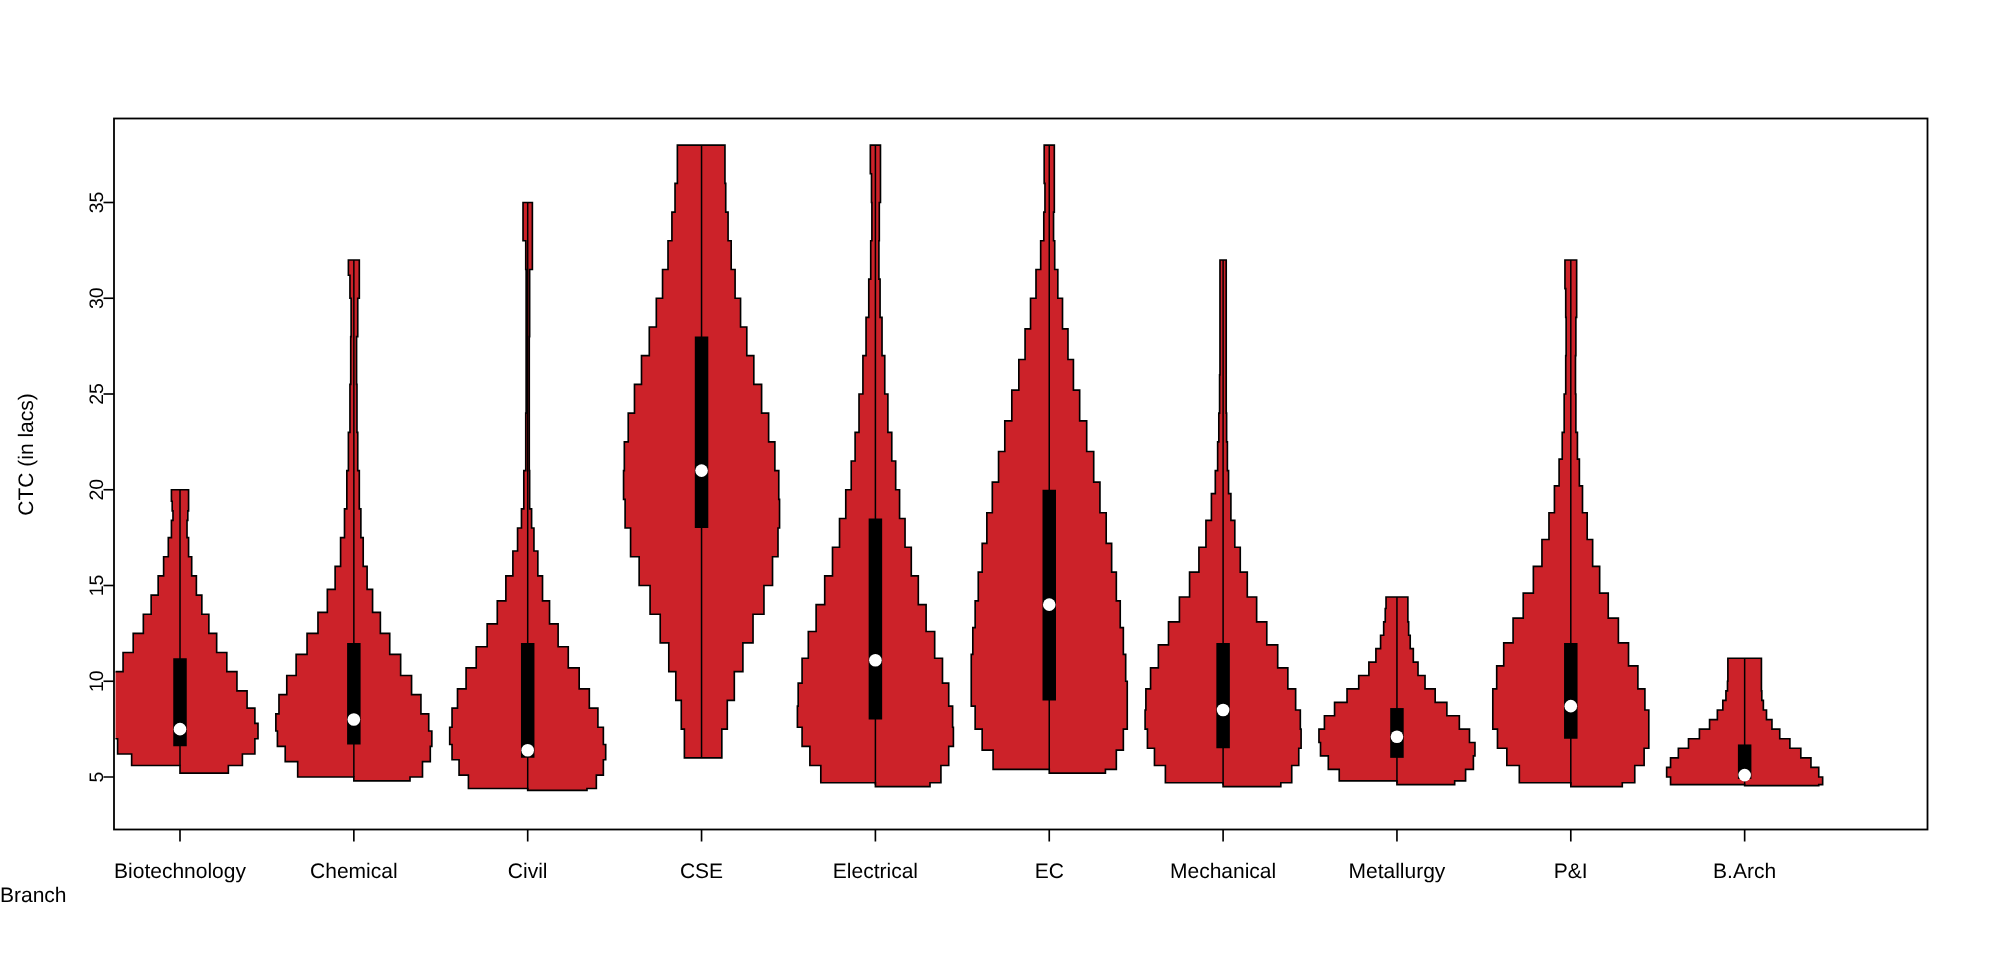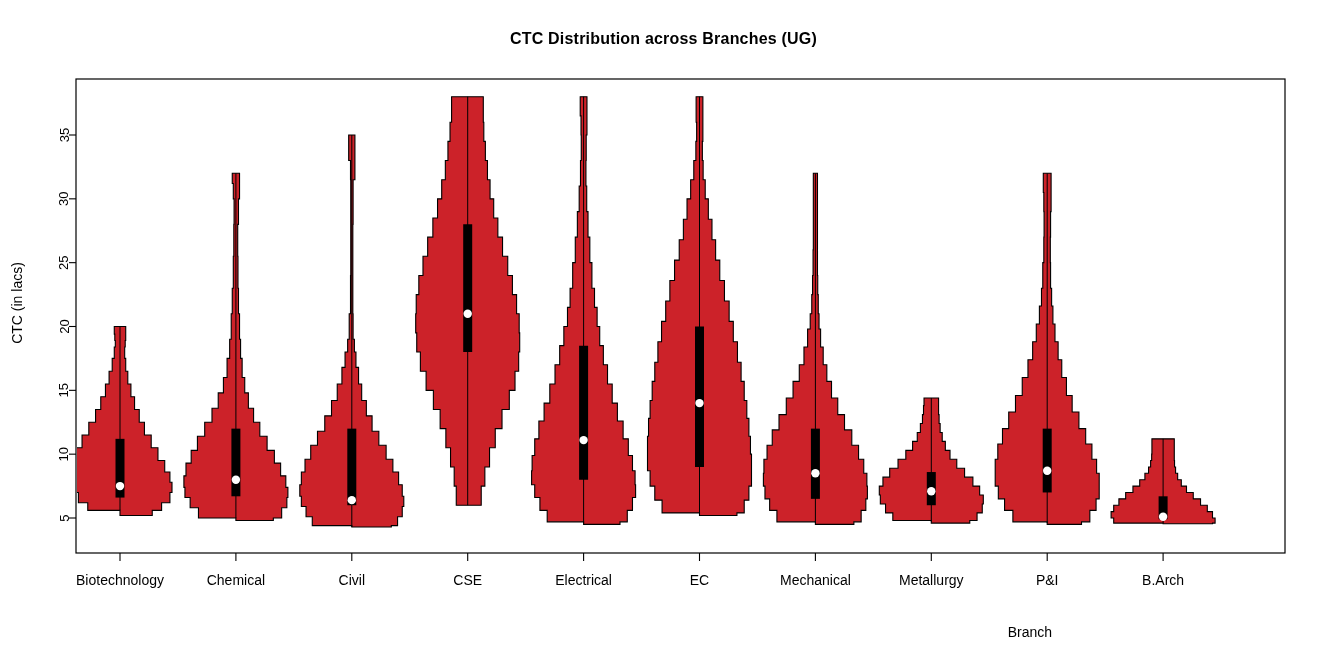--- a/index.html
+++ b/index.html
@@ -7,32 +7,31 @@
   #stage{position:relative;width:1327px;height:653px;}
   #chart-title{
     position:absolute;left:0;top:30px;width:1327px;text-align:center;
     font-size:16px;font-weight:bold;letter-spacing:.2px;
   }
   #ylabel{
     position:absolute;left:-63px;top:295px;width:160px;text-align:center;
     font-size:14px;transform:rotate(-90deg);transform-origin:center center;
   }
   #xlabel{
-    position:absolute;left:0;top:624px;width:1052px;text-align:right;font-size:14px;
+    position:absolute;left:0;top:588px;width:1052px;text-align:left;font-size:14px;
   }
   svg{position:absolute;left:0;top:0;}
   .tick-text{font-family:"Liberation Sans",sans-serif;font-size:13px;fill:#000;}
   .xtick-text{font-family:"Liberation Sans",sans-serif;font-size:14px;fill:#000;text-anchor:middle;}
 </style>
 </head>
 <body>
 
 <div id="stage">
 
-  <div id="chart-title">CTC Distribution across Branches (UG)</div>
   <div id="ylabel">CTC (in lacs)</div>
   <div id="xlabel">Branch</div>
 
   <svg id="plot" width="1327" height="653">
     <defs>
         <clipPath id="plotclip">
           <rect x="77" y="80" width="1207" height="472"></rect>
         </clipPath>
       </defs>
       <g id="violins-layer" clip-path="url(#plotclip)">

